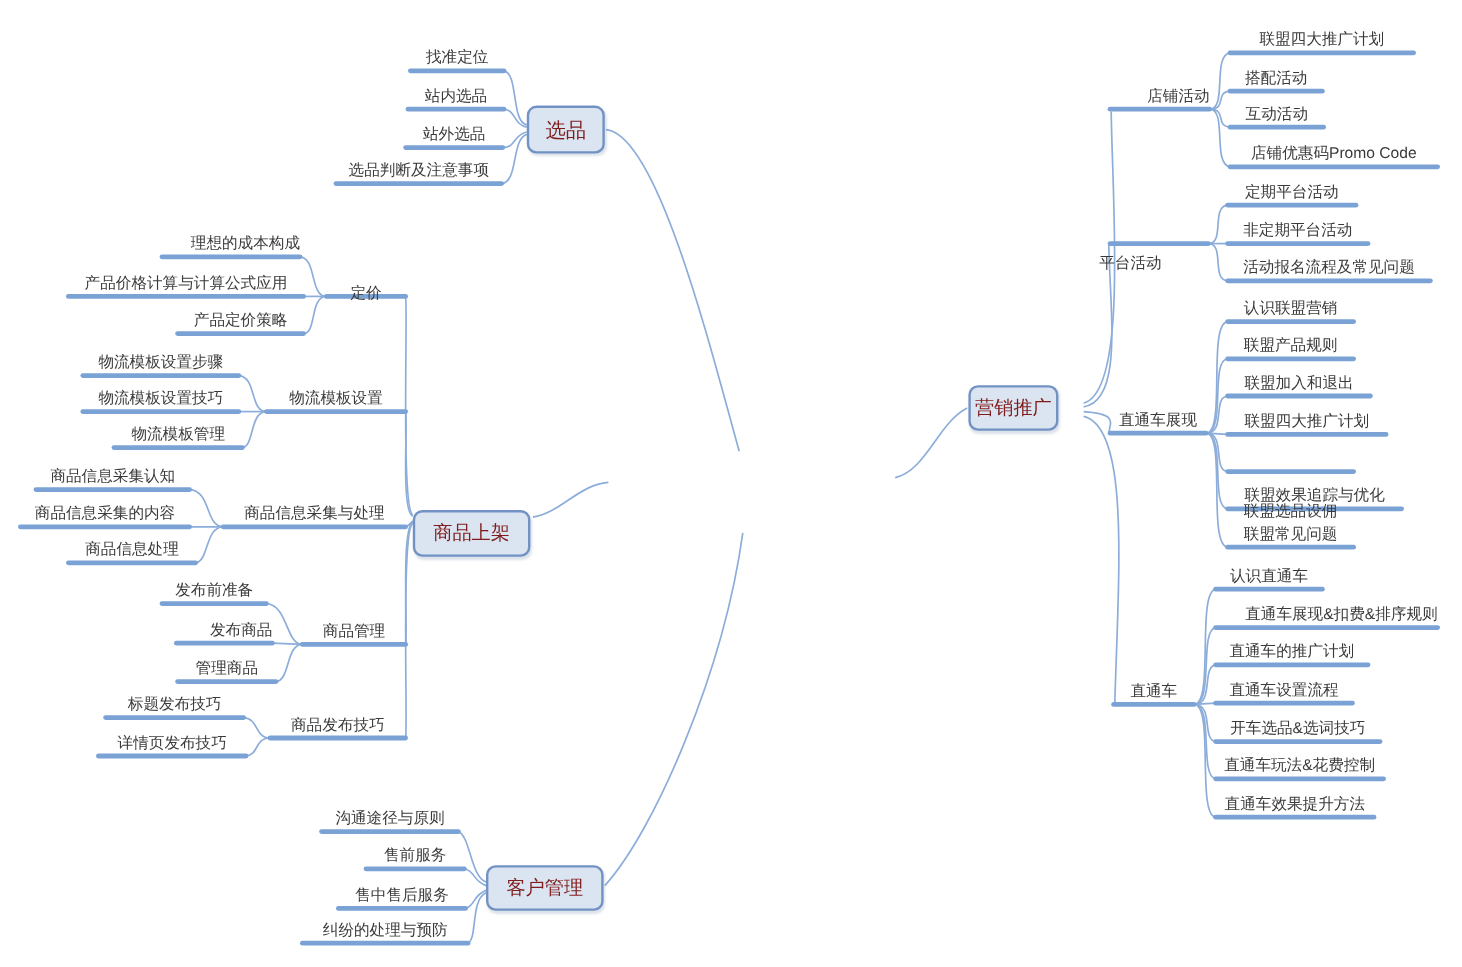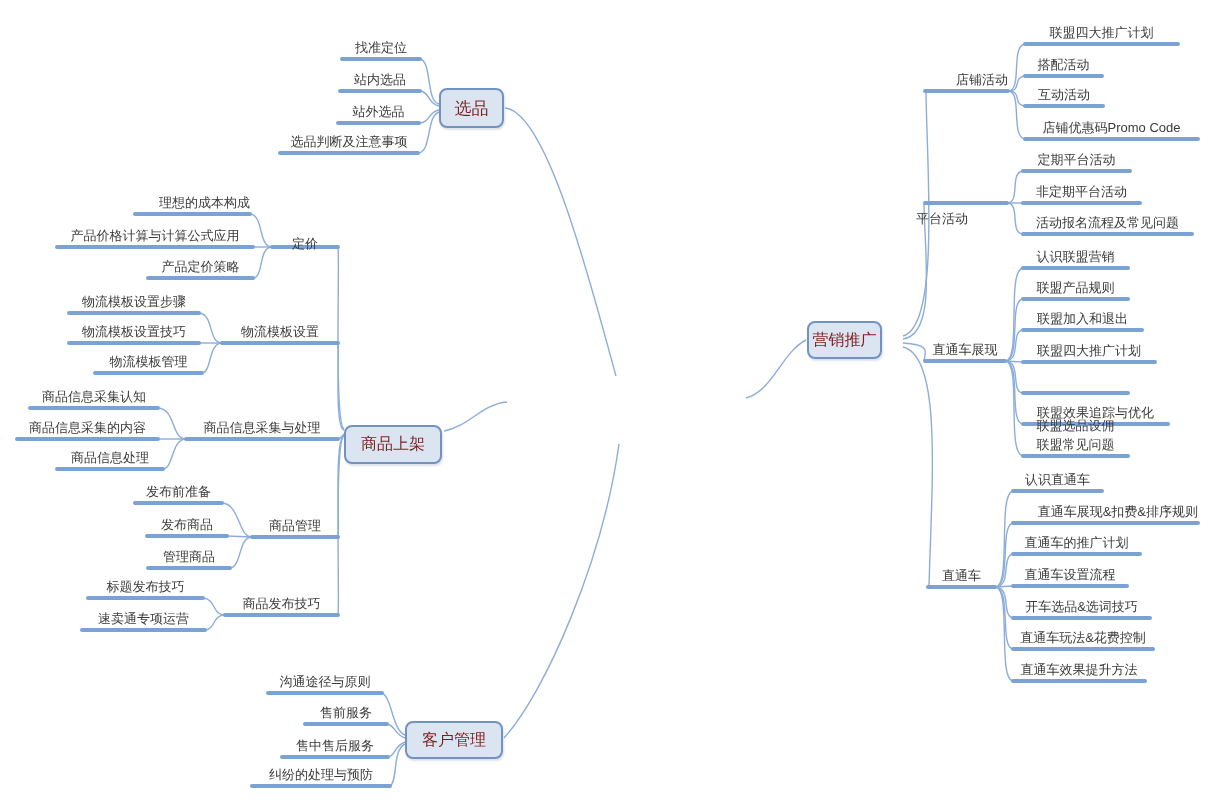--- a/index.html
+++ b/index.html
@@ -190,26 +190,26 @@
   <div class="t" style="left:69px;top:322px;width:130px;">物流模板设置技巧</div>
   <div class="t" style="left:95px;top:352px;width:107px;">物流模板管理</div>
 
   <div class="t" style="left:186px;top:418px;width:152px;">商品信息采集与处理</div>
   <div class="t" style="left:30px;top:387px;width:128px;">商品信息采集认知</div>
   <div class="t" style="left:17px;top:418px;width:141px;">商品信息采集的内容</div>
   <div class="t" style="left:57px;top:448px;width:106px;">商品信息处理</div>
 
   <div class="t" style="left:252px;top:516px;width:86px;">商品管理</div>
   <div class="t" style="left:135px;top:482px;width:87px;">发布前准备</div>
-  <div class="t" style="left:147px;top:515px;width:80px;">发布商品</div>
+  <div class="t" style="left:147px;top:515px;width:80px;text-align:right;">发布商品</div>
   <div class="t" style="left:148px;top:547px;width:82px;">管理商品</div>
 
   <div class="t" style="left:225px;top:594px;width:113px;">商品发布技巧</div>
   <div class="t" style="left:88px;top:577px;width:115px;">标题发布技巧</div>
-  <div class="t" style="left:82px;top:609px;width:123px;">速卖通专项运营</div>
+  <div class="t" style="left:82px;top:609px;width:123px;">详情页发布技巧</div>
 
   <div class="t" style="left:268px;top:672px;width:114px;">沟通途径与原则</div>
   <div class="t" style="left:305px;top:703px;width:82px;">售前服务</div>
   <div class="t" style="left:282px;top:736px;width:106px;">售中售后服务</div>
   <div class="t" style="left:252px;top:765px;width:138px;">纠纷的处理与预防</div>
 
   <div class="t" style="left:925px;top:70px;width:83px;text-align:right;">店铺活动</div>
   <div class="t" style="left:1025px;top:23px;width:153px;">联盟四大推广计划</div>
   <div class="t" style="left:1025px;top:55px;width:77px;">搭配活动</div>
   <div class="t" style="left:1025px;top:85px;width:78px;">互动活动</div>

